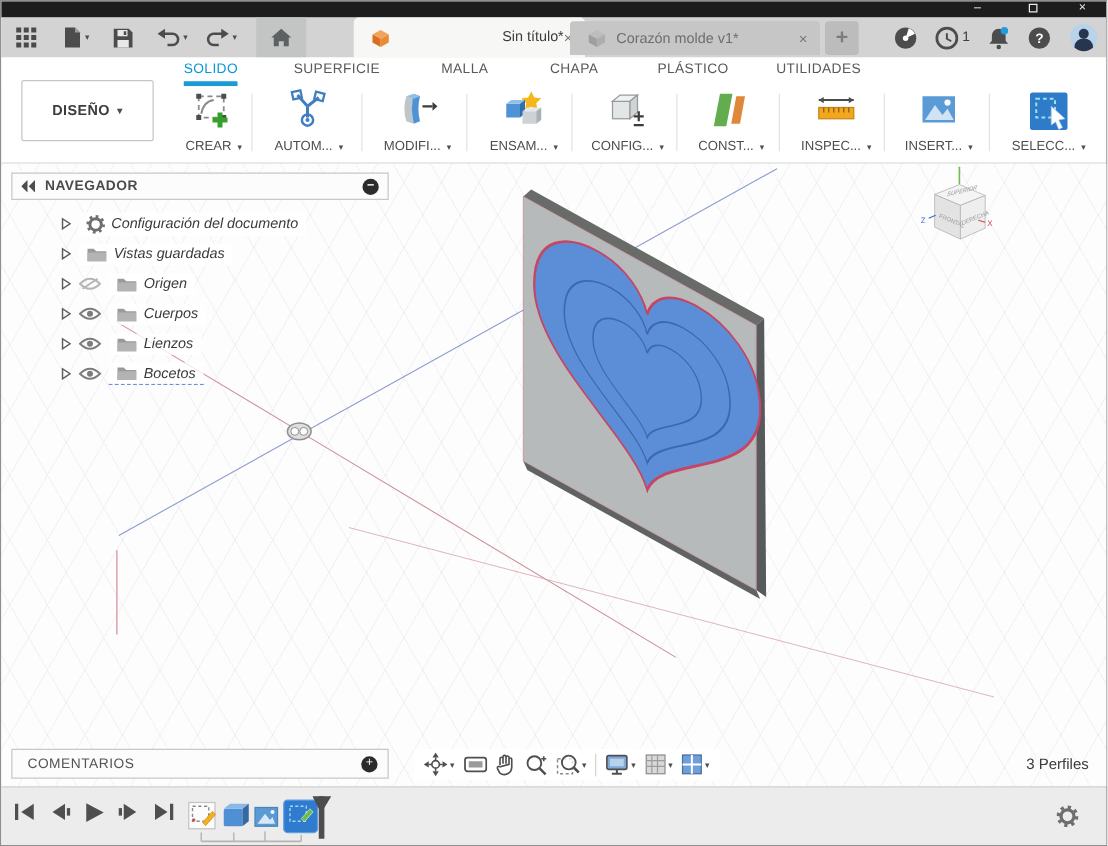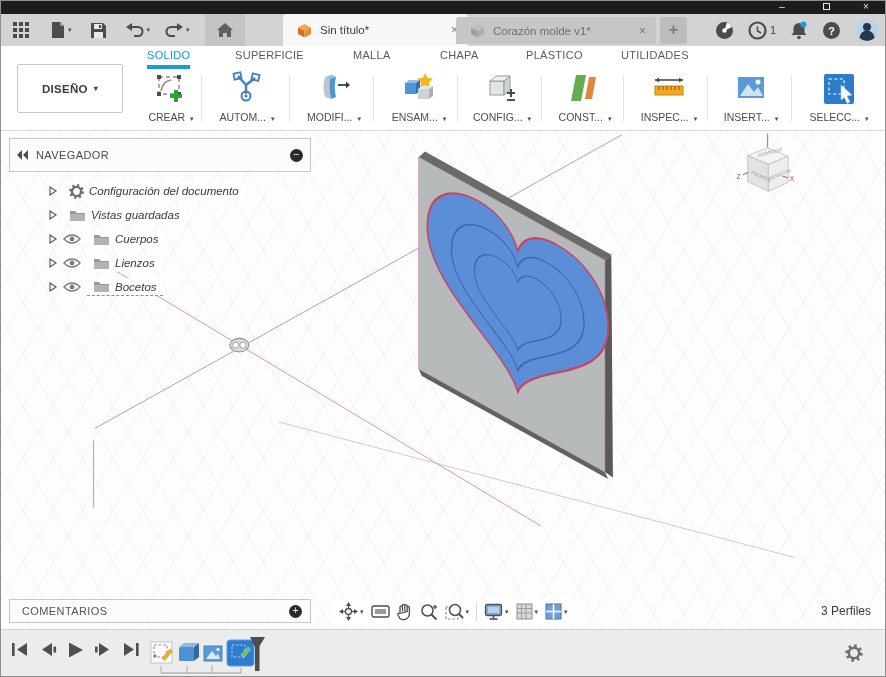--- a/index.html
+++ b/index.html
@@ -15,21 +15,21 @@
   .maxbox { display:inline-block; width:7px; height:7px; border:1px solid #e8e8e8; margin-top:2px; }
 
   
   .apptoolbar { position:absolute; left:0; top:13px; width:100%; height:32px; background:#d3d3d3; }
   .qat { position:absolute; top:0; height:32px; display:flex; align-items:center; }
   .qat-btn { display:flex; align-items:center; justify-content:center; height:32px; padding:0 5px; }
   .caret { font-size:7px; color:#4d4d4d; margin-left:2px; }
   .home-chip { background:#c3c4c4; }
   
   .doc-tab { position:absolute; display:flex; align-items:center; font-size:11.5px; }
-  .doc-tab.active { left:282px; top:0; width:185px; height:32px; background:#f7f7f6; border-radius:4px 4px 0 0; color:#3c3c3c; }
+  .doc-tab.active { left:282px; top:0; width:185px; height:32px; background:#f7f7f6; border-radius:4px 4px 0 0; color:#3c3c3c;text-align:right; }
   .doc-tab.inactive { left:455px; top:3px; width:200px; height:27px; background:#c6c6c6; border-radius:3px 3px 0 0; color:#6e6e6e; }
   .doc-tab .tab-label { flex:1; margin-left:8px; white-space:nowrap; overflow:hidden; }
   .doc-tab .tab-close { margin-right:10px; color:#777; font-size:12px; }
   .tab-cube { margin-left:14px; }
   .newtab-chip { position:absolute; left:659px; top:3px; width:27px; height:27px; background:#bcbcbc; border-radius:3px; color:#7c7c7c; font-size:17px; font-weight:bold; text-align:center; line-height:26px; }
   .rt-icons { position:absolute; right:6px; top:0; height:32px; display:flex; align-items:center; gap:14px; }
   .job-badge { font-size:11px; color:#3d3d3d; margin-left:3px; }
 
   
   .ribbonrow { position:absolute; left:0; top:45px; width:100%; height:23px; background:#fff; }
@@ -47,21 +47,21 @@
   
   .canvas { position:absolute; left:0; top:130px; width:886px; height:498px; background-color:#fdfdfd;
     background-image:
       repeating-linear-gradient(60deg,  rgba(90,90,130,0.055) 0 1px, transparent 1px 26px),
       repeating-linear-gradient(120deg, rgba(90,90,130,0.055) 0 1px, transparent 1px 26px);
   }
   .scene { position:absolute; left:0; top:0; }
 
   
   .navigator { position:absolute; left:8px; top:7px; width:302px; font-size:11.5px; color:#3a3a3a; }
-  .nav-header { height:34px; background:rgba(252,252,252,.92); border:1px solid #c8c8c8; display:flex; align-items:center; padding:8px 7px; }
+  .nav-header { height:22px; background:rgba(252,252,252,.92); border:1px solid #c8c8c8; display:flex; align-items:center; padding:8px 7px;font-weight:bold; }
   .nav-title { margin-left:7px; letter-spacing:.4px; color:#4a4a4a; flex:1; font-size:11px; }
   .circle-btn { width:13px; height:13px; border-radius:50%; background:#2b2b2b; color:#fff; font-size:10px; line-height:12px; text-align:center; }
   .tree { margin-top:7px; }
   .trow { height:24px; display:flex; align-items:center; gap:6px; }
   .trow .chip { background:rgba(255,255,255,.78); padding:2px 6px; border-radius:1px; display:flex; align-items:center; gap:5px; }
   .root-row { padding-left:20px; }
   .child-row { padding-left:40px;font-style:italic; }
   .root-chip { background:#8f9194; color:#fff; font-weight:bold; padding:3px 8px 3px 4px; border-radius:2px; display:flex; align-items:center; gap:5px; }
   .tri-open { width:0; height:0; border-left:8px solid transparent; border-bottom:8px solid #2e2e2e; transform:rotate(-45deg); }
   .dashed-sel { border-bottom:1.5px dashed #6b8fd9; display:flex; align-items:center; gap:6px; padding-bottom:0; }
@@ -428,20 +428,36 @@
             </svg>
           <span class="chip">
             <svg width="17" height="13" viewBox="0 0 17 13">
               <path d="M1 2 h5 l2 2 h8 v8 h-15 z" fill="#9a9a9a"></path>
                 <rect x="1" y="5" width="15" height="7" fill="#b3b3b3"></rect>
             </svg>
             <span>Vistas guardadas</span>
           </span>
         </div>
 
+        <div class="trow child-row">
+          <svg width="8" height="10" viewBox="0 0 8 10">
+              <polygon points="1,1 7,5 1,9" fill="none" stroke="#5c5c5c" stroke-width="1.2"></polygon>
+            </svg>
+          <svg width="18" height="12" viewBox="0 0 18 12">
+            <path d="M1 6 Q9 -2 17 6 Q9 14 1 6 z" fill="none" stroke="#b5b5b5" stroke-width="1.5"></path>
+              <line x1="3" y1="10" x2="15" y2="2" stroke="#b5b5b5" stroke-width="1.5"></line>
+          </svg>
+          <span class="chip">
+            <svg width="17" height="13" viewBox="0 0 17 13">
+              <path d="M1 2 h5 l2 2 h8 v8 h-15 z" fill="#9a9a9a"></path>
+                <rect x="1" y="5" width="15" height="7" fill="#b3b3b3"></rect>
+            </svg>
+            <span>Origen</span>
+          </span>
+        </div>
 
         <div class="trow child-row">
           <svg width="8" height="10" viewBox="0 0 8 10">
               <polygon points="1,1 7,5 1,9" fill="none" stroke="#5c5c5c" stroke-width="1.2"></polygon>
             </svg>
           <svg width="18" height="12" viewBox="0 0 18 12">
             <path d="M1 6 Q9 -2 17 6 Q9 14 1 6 z" fill="none" stroke="#7c7c7c" stroke-width="1.5"></path>
               <circle cx="9" cy="6" r="2.4" fill="#7c7c7c"></circle>
           </svg>
           <span class="chip">

